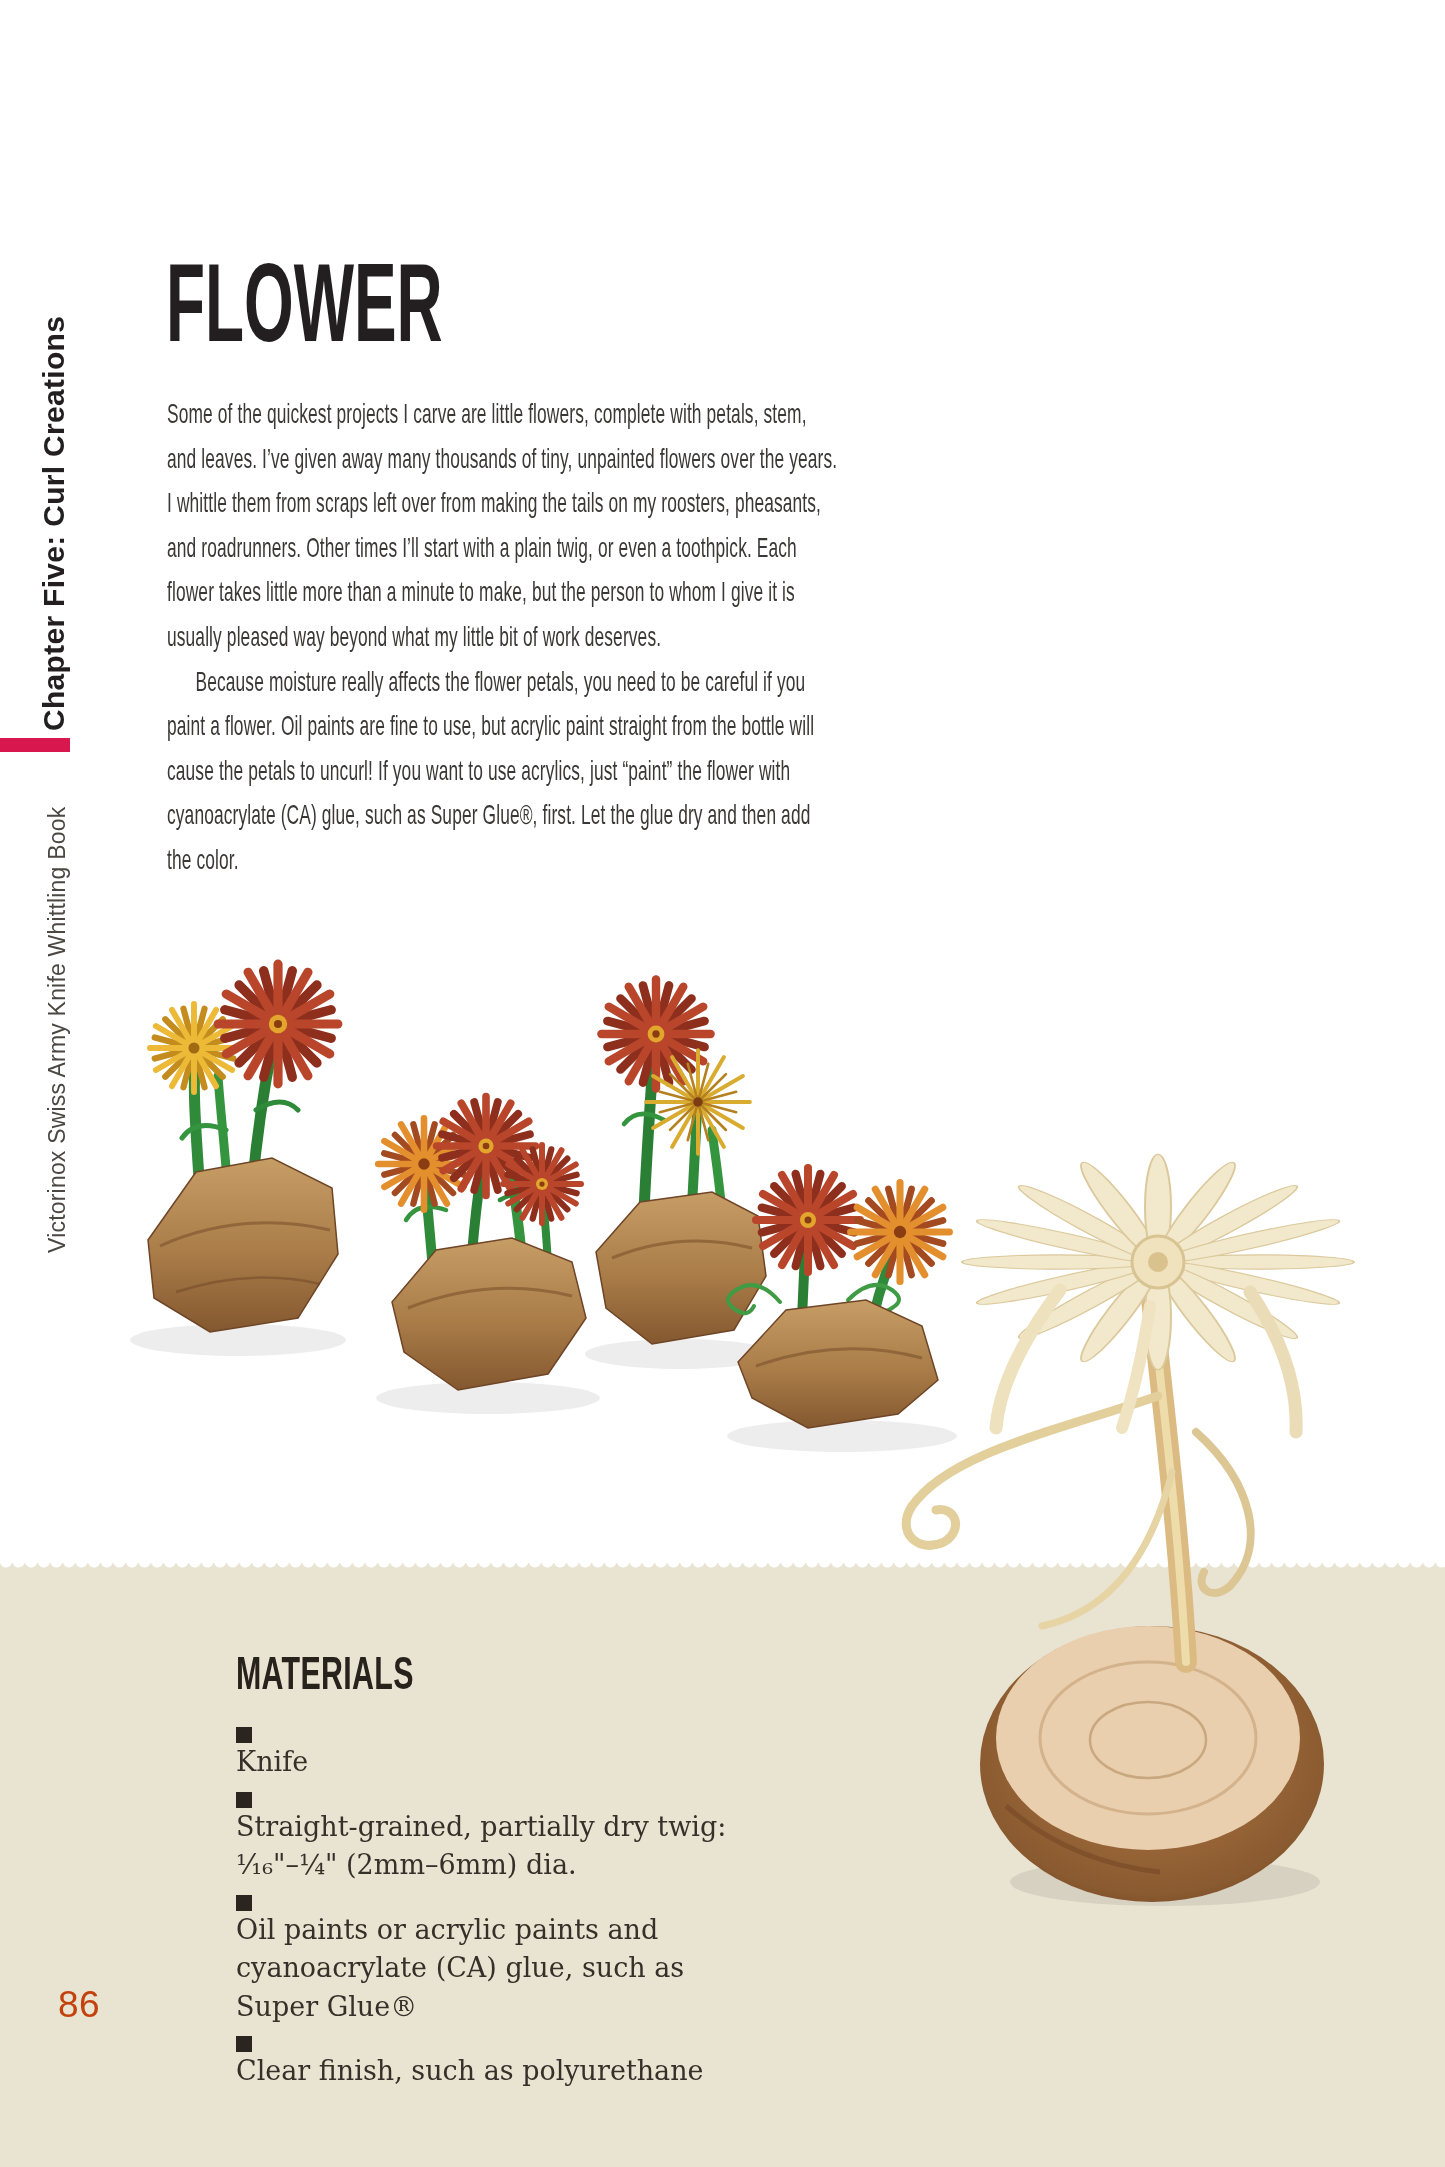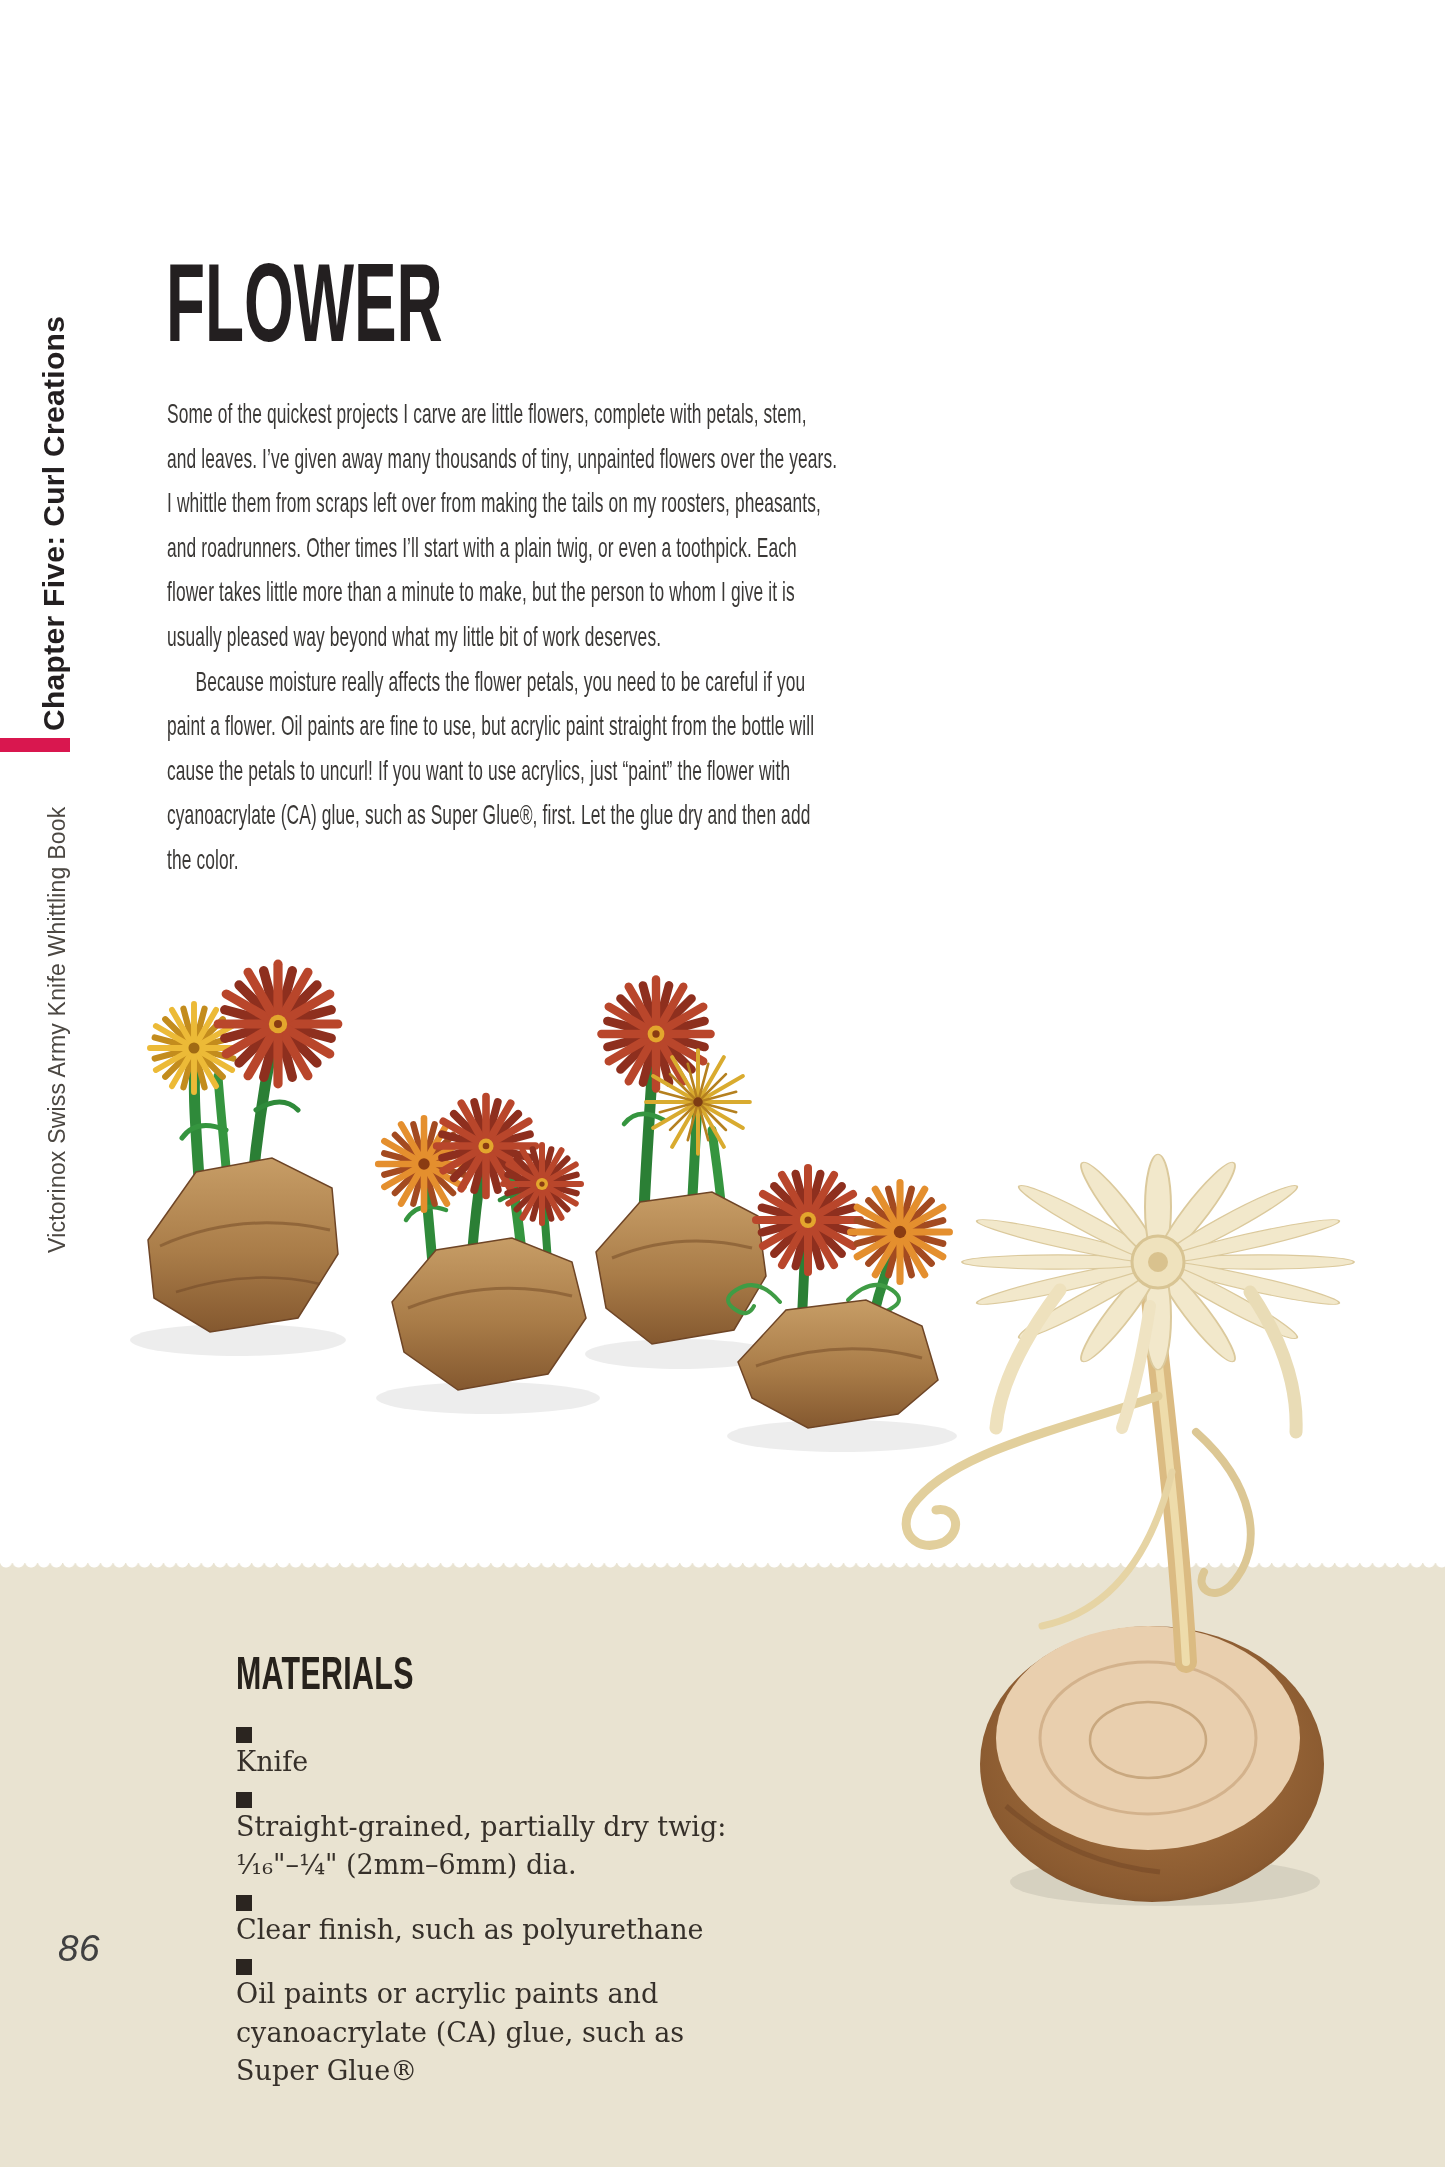--- a/index.html
+++ b/index.html
@@ -80,22 +80,22 @@
     color:var(--list-text);
   }
   .materials-item{display:flex;align-items:flex-start;flex-direction:column;}
   .bullet{
     flex:0 0 auto;width:16px;height:16px;margin:10px 16px 0 0;
     background:#2b2520;
   }
   .materials-item span.txt{white-space:pre-line;display:block;max-width:560px;}
   
   .page-number{
-    position:absolute;left:58px;top:1928px;
-    font-size:37px;color:#404040;letter-spacing:.5px;font-style:italic;
+    position:absolute;left:58px;top:1984px;
+    font-size:37px;color:#c2410c;letter-spacing:.5px;
   }
   
   .photo-svg{position:absolute;left:0;top:0;width:1445px;height:2167px;pointer-events:none;}
 </style>
 </head>
 <body>
 
 <div class="page">
 
   <div class="side-chapter">Chapter Five: Curl Creations</div>
@@ -263,25 +263,25 @@
       <span class="bullet"></span>
       <span class="txt">Knife</span>
     </div>
     <div class="materials-item">
       <span class="bullet"></span>
       <span class="txt">Straight-grained, partially dry twig:
 ¹⁄₁₆"–¼" (2mm–6mm) dia.</span>
     </div>
     <div class="materials-item">
       <span class="bullet"></span>
-      <span class="txt">Clear finish, such as polyurethane</span>
-    </div>
-    <div class="materials-item">
-      <span class="bullet"></span>
       <span class="txt">Oil paints or acrylic paints and
 cyanoacrylate (CA) glue, such as
 Super Glue®</span>
     </div>
+    <div class="materials-item">
+      <span class="bullet"></span>
+      <span class="txt">Clear finish, such as polyurethane</span>
+    </div>
   </div>
 
   <div class="page-number">86</div>
 
 </div>
 
 </body></html>

